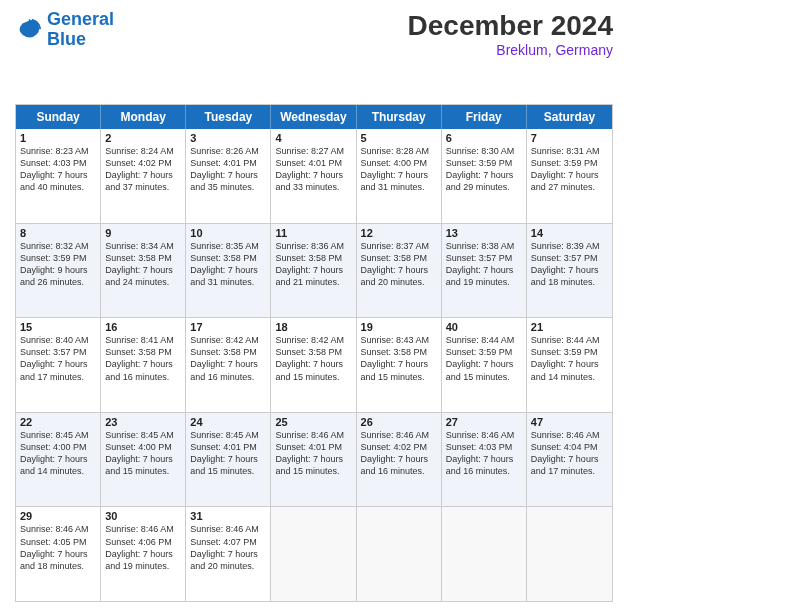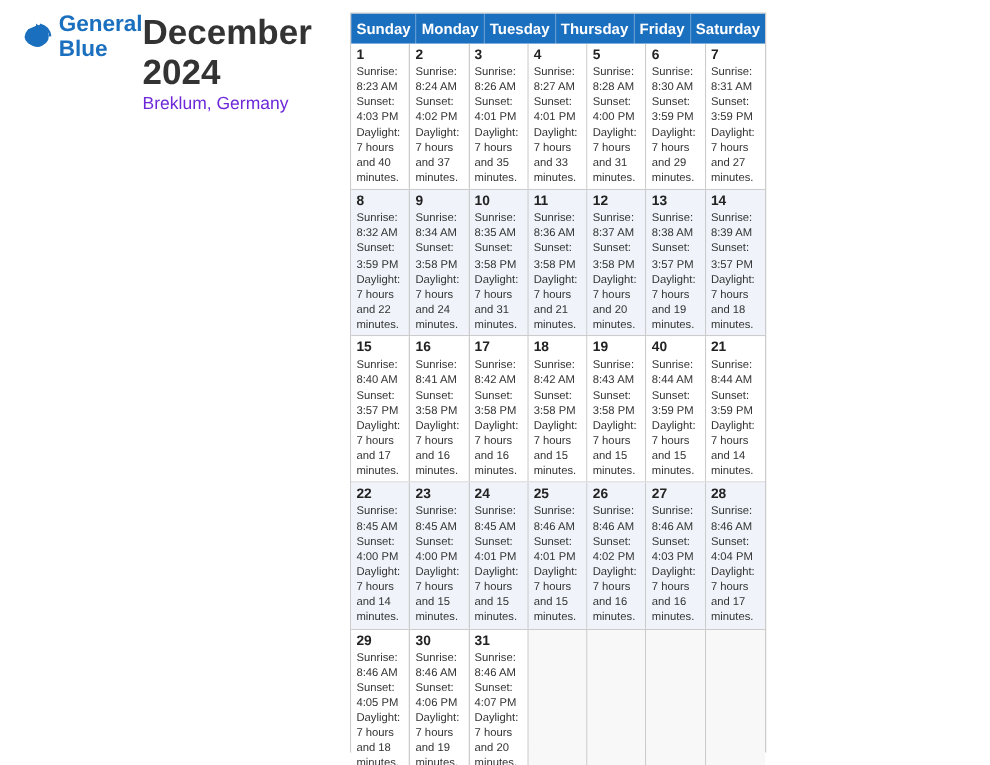--- a/index.html
+++ b/index.html
@@ -8,21 +8,22 @@
       background: #fff;
       width: 792px;
       height: 612px;
       overflow: hidden;
     }
     .page {
       width: 628px;
       height: 612px;
       padding: 10px 15px 10px 15px;
       display: flex;
-      flex-direction: row;
+      flex-direction: column;
+      gap: 38px;
     }
     .header {
       display: flex;
       justify-content: space-between;
       align-items: flex-start;
       margin-bottom: 8px;
     }
     .logo {
       display: flex;
       align-items: center;
@@ -35,21 +36,21 @@
       line-height: 1.1;
     }
     .logo-text span {
       color: #1a6fbf;
     }
     .logo-icon {
       width: 28px;
       height: 28px;
     }
     .title-block {
-      text-align: left;
+      text-align: right;
     }
     .main-title {
       font-size: 28px;
       font-weight: bold;
       color: #333;
     }
     .subtitle {
       font-size: 14px;
       color: #6d28d9;
     }
@@ -130,20 +131,21 @@
       <div class="main-title">December 2024</div>
       <div class="subtitle">Breklum, Germany</div>
     </div>
   </div>
 
   <div class="calendar">
     <div class="cal-header">
       <div class="cal-header-cell">Sunday</div>
       <div class="cal-header-cell">Monday</div>
       <div class="cal-header-cell">Tuesday</div>
+      <div class="cal-header-cell">Wednesday</div>
       <div class="cal-header-cell">Thursday</div>
       <div class="cal-header-cell">Friday</div>
       <div class="cal-header-cell">Saturday</div>
     </div>
     <div class="cal-body">
 
       <div class="cal-row">
         <div class="cal-cell">
           <span class="day-num">1</span>
           <div class="cell-text">
@@ -201,21 +203,21 @@
           </div>
         </div>
       </div>
 
       <div class="cal-row" style="background:#f0f4fa;">
         <div class="cal-cell alt-row">
           <span class="day-num">8</span>
           <div class="cell-text">
             <span>Sunrise: 8:32 AM</span><br>
             <span>Sunset: 3:59 PM</span><br>
-            <span>Daylight: 7 hours and 22 minutes.</span>
+            <span>Daylight: 9 hours and 26 minutes.</span>
           </div>
         </div>
         <div class="cal-cell alt-row">
           <span class="day-num">9</span>
           <div class="cell-text">
             <span>Sunrise: 8:34 AM</span><br>
             <span>Sunset: 3:58 PM</span><br>
             <span>Daylight: 7 hours and 24 minutes.</span>
           </div>
         </div>
@@ -363,21 +365,21 @@
         </div>
         <div class="cal-cell alt-row">
           <span class="day-num">27</span>
           <div class="cell-text">
             <span>Sunrise: 8:46 AM</span><br>
             <span>Sunset: 4:03 PM</span><br>
             <span>Daylight: 7 hours and 16 minutes.</span>
           </div>
         </div>
         <div class="cal-cell alt-row">
-          <span class="day-num">28</span>
+          <span class="day-num">47</span>
           <div class="cell-text">
             <span>Sunrise: 8:46 AM</span><br>
             <span>Sunset: 4:04 PM</span><br>
             <span>Daylight: 7 hours and 17 minutes.</span>
           </div>
         </div>
       </div>
 
       <div class="cal-row">
         <div class="cal-cell">

